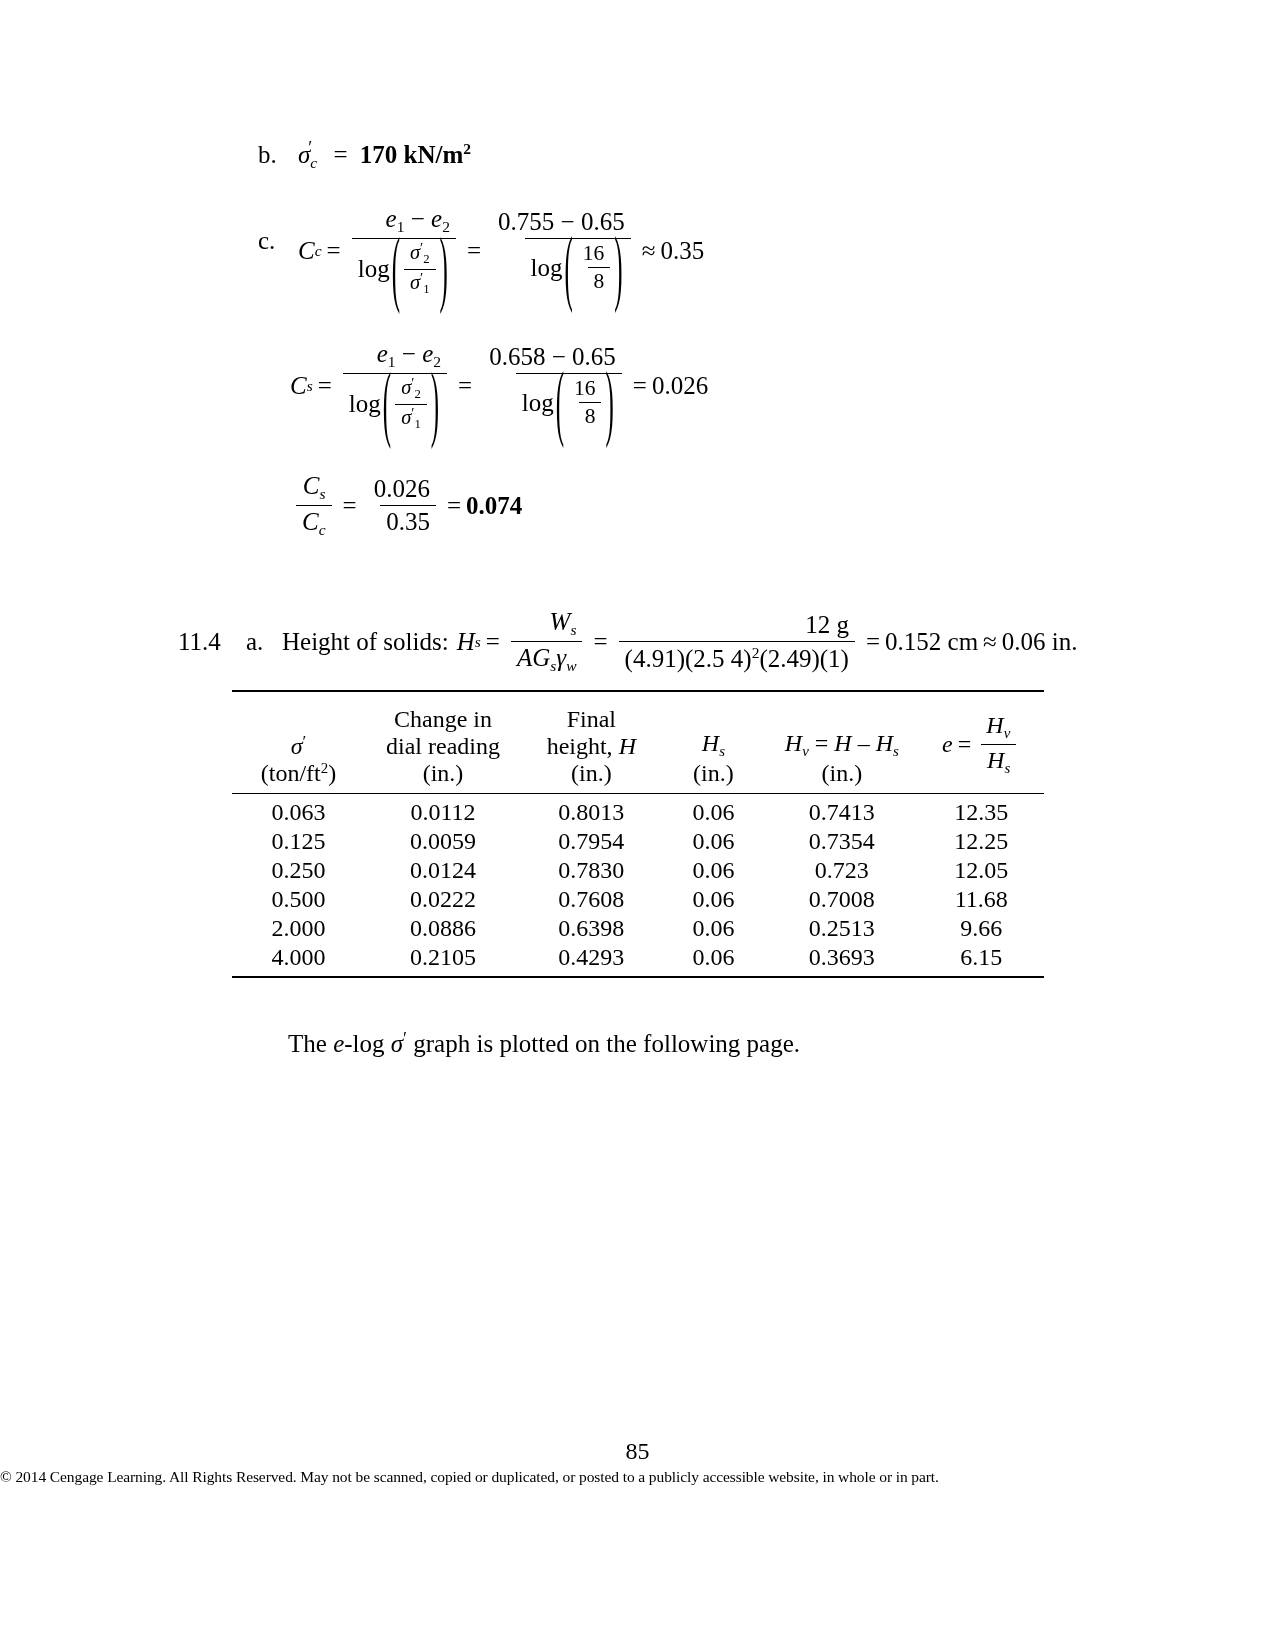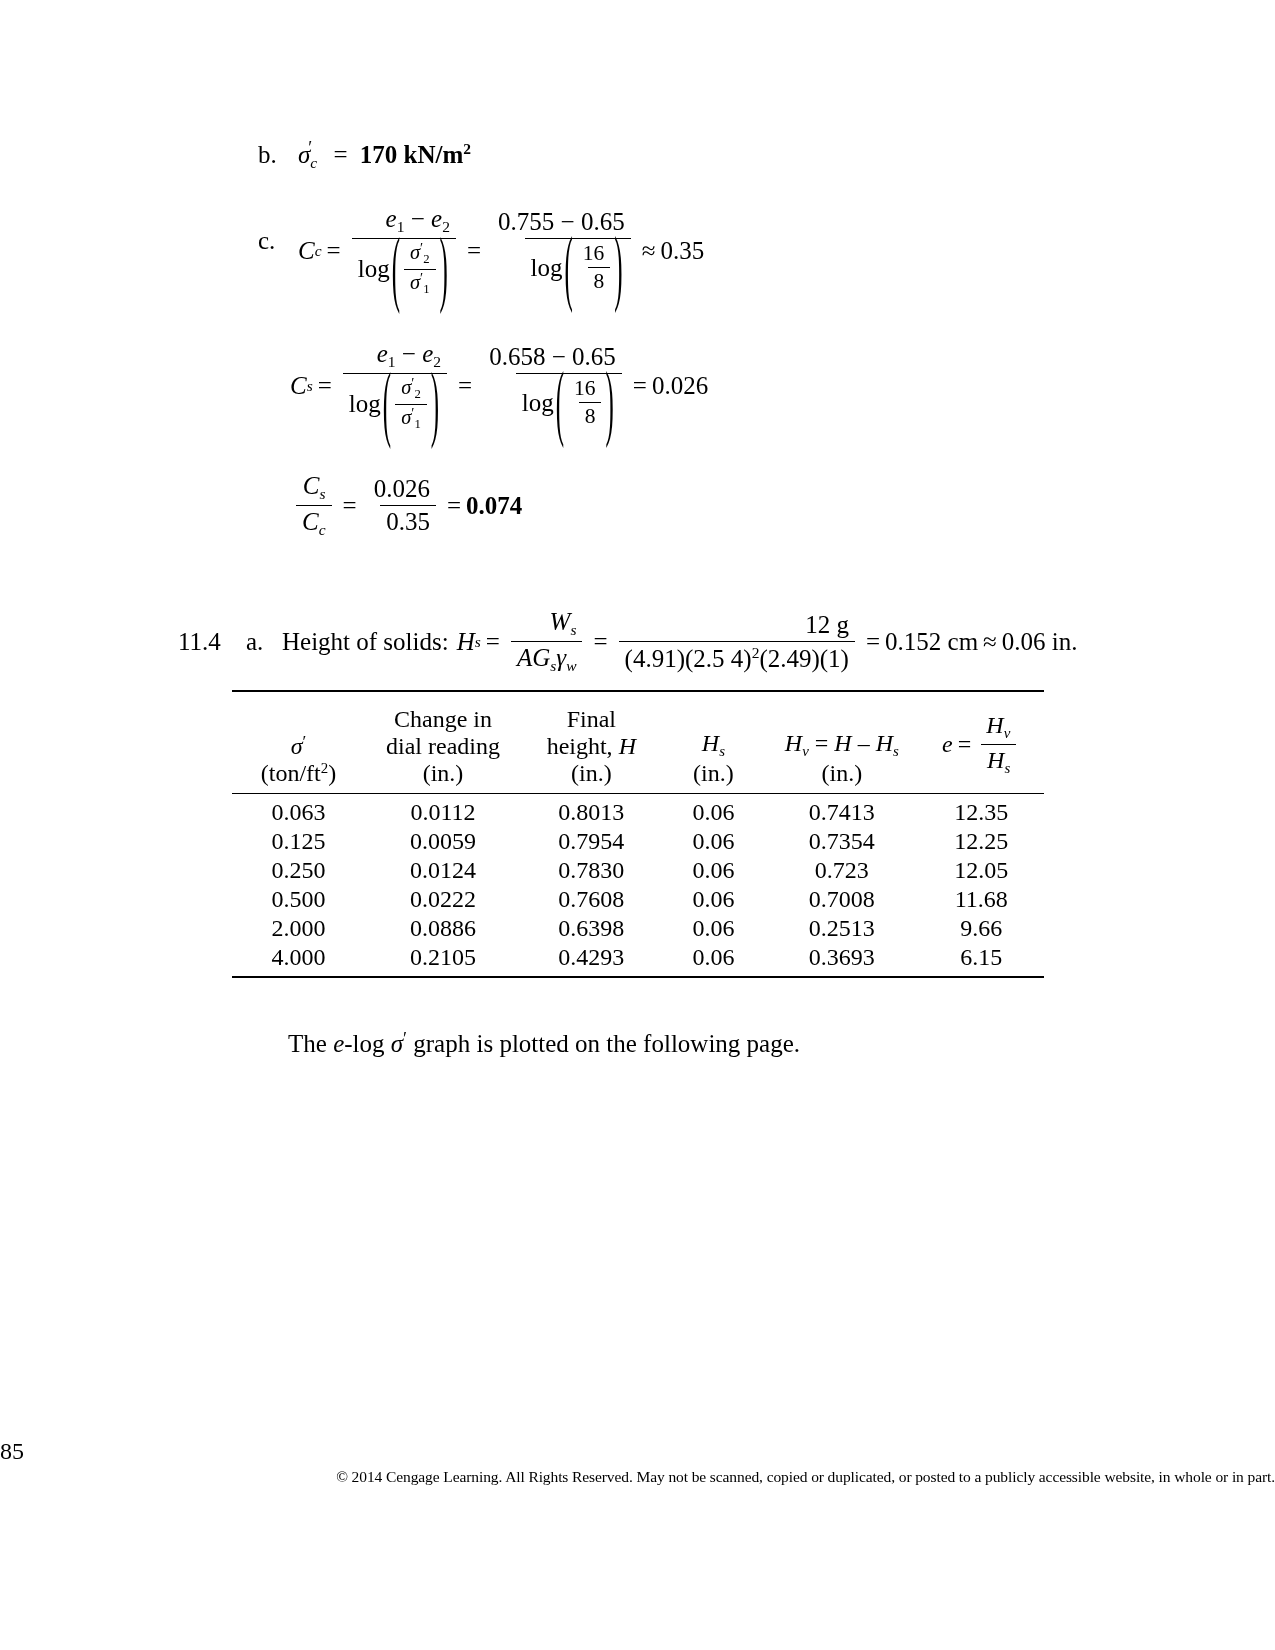--- a/index.html
+++ b/index.html
@@ -163,28 +163,29 @@
     font-size: 25px;
     text-align: center;
   }
 
   
   #page-number {
     position: absolute;
     left: 0;
     top: 1438px;
     width: 1275px;
+    text-align: center;
     font-size: 24px;
   }
   #copyright {
     position: absolute;
     left: 0;
     top: 1468px;
     width: 1275px;
-    text-align: right;
+    text-align: left;
     font-size: 15.5px;
     letter-spacing: -0.1px;
   }
 </style>
 </head>
 <body>
 
 <div class="page">
 
   <div id="item-b">

